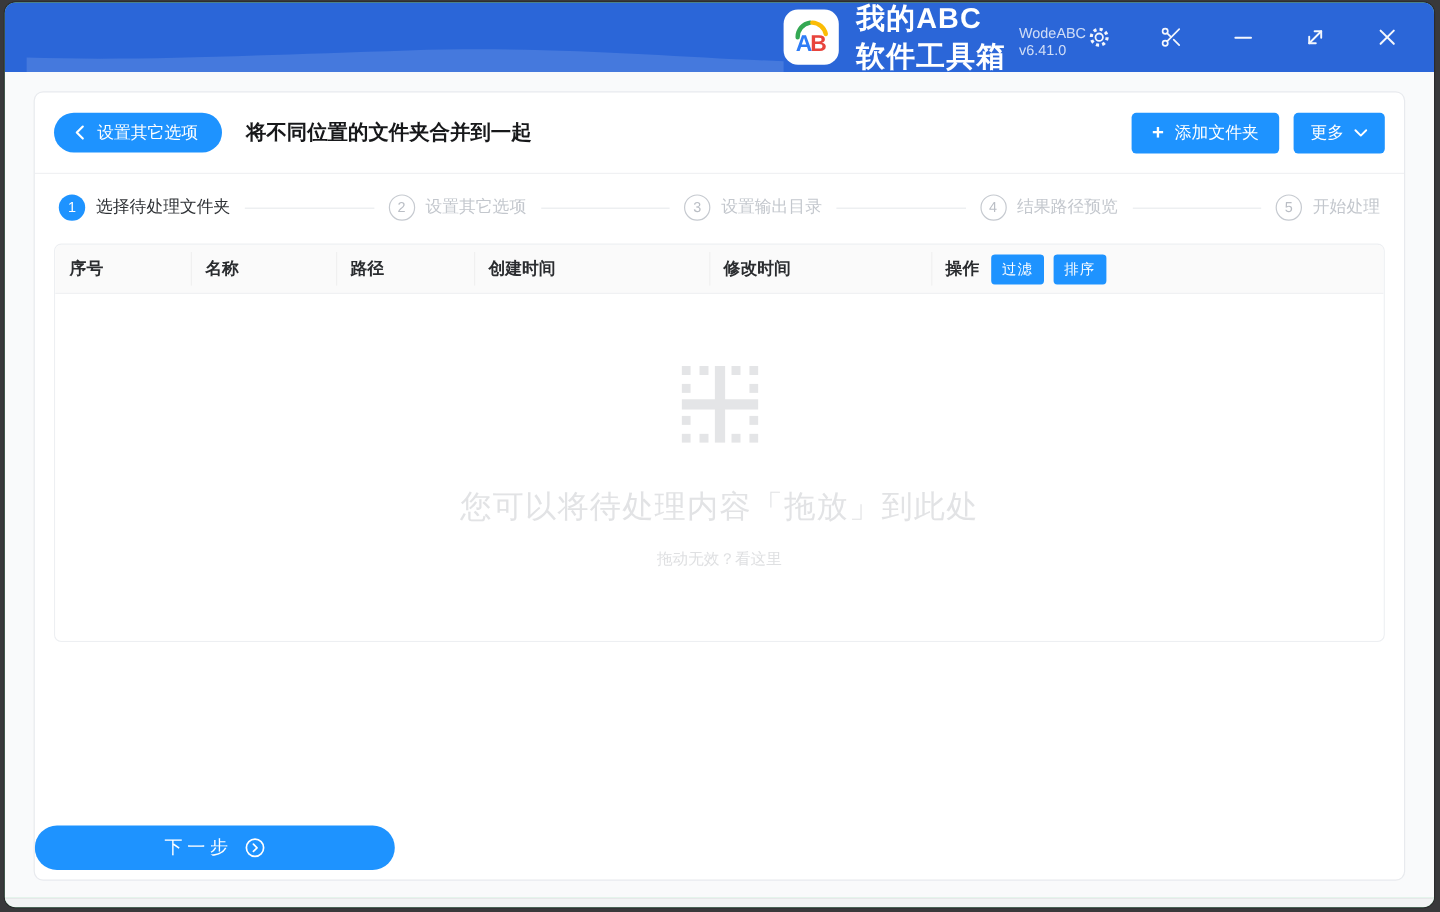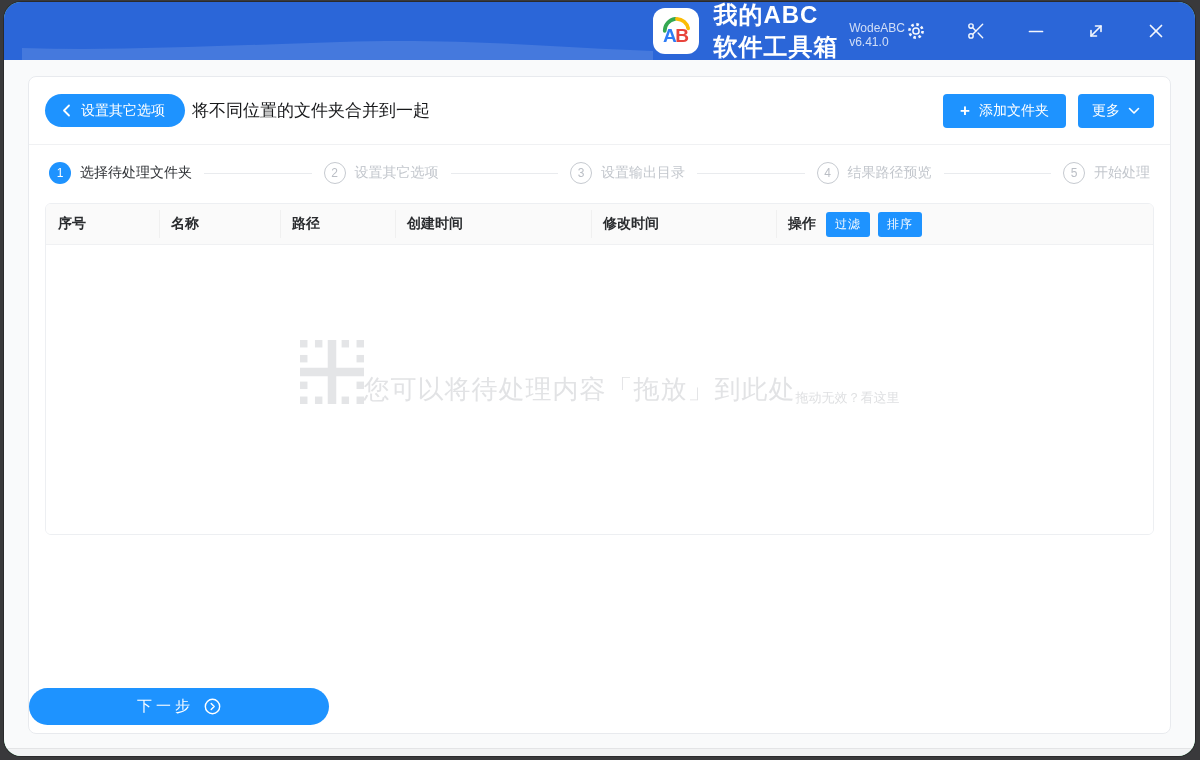--- a/index.html
+++ b/index.html
@@ -4,21 +4,21 @@
 <style>
   * { margin:0; padding:0; box-sizing:border-box; }
   html,body { width:1200px; height:760px; }
   body {
     background:#39393b;
     font-family:"Liberation Sans","DejaVu Sans",sans-serif;
     position:relative; overflow:hidden;
   }
   .window {
     position:absolute; left:4px; right:5px; top:2px; bottom:4px;
-    border-radius:17px; overflow:hidden; background:#86efac;
+    border-radius:9px; overflow:hidden; background:#86efac;
     display:flex; flex-direction:column;
     box-shadow:0 0 0 1px rgba(0,0,0,.25);
   }
   
   .titlebar {
     height:58px; flex:0 0 58px; position:relative;
     background:#2b66d8; display:flex; align-items:center;
     padding:0 18px; color:#fff;
   }
   .titlebar-wave { position:absolute; left:0; top:0; width:100%; height:100%; pointer-events:none; }
@@ -43,21 +43,21 @@
   }
   .card-header {
     height:68px; flex:0 0 68px; display:flex; align-items:center;
     padding:0 16px; border-bottom:1px solid #f0f1f3;
   }
   .btn { border:none; cursor:pointer; color:#fff; background:#1e93ff; font-family:inherit; }
   .back-btn {
     height:33px; border-radius:17px; padding:0 20px 0 16px;
     font-size:14px; display:flex; align-items:center; gap:9px;
   }
-  .page-title { font-size:17px; font-weight:normal; color:#17181a; margin-left:7px; }
+  .page-title { font-size:17px; font-weight:bold; color:#17181a; margin-left:20px; }
   .hd-spacer { flex:1; }
   .add-btn {
     height:34px; border-radius:4px; padding:0 17px; font-size:14px;
     display:flex; align-items:center; gap:9px;
   }
   .add-plus { font-size:17px; font-weight:bold; line-height:1; }
   .more-btn {
     height:34px; border-radius:4px; padding:8px 14px; font-size:14px;
     display:flex; align-items:center; gap:8px; margin-left:12px;
   }
@@ -85,21 +85,21 @@
   .thead {
     flex:0 0 41px; background:#fafafa; border-bottom:1px solid #f0f1f3;
     display:grid; grid-template-columns:113px 121px 115px 196px 185px 1fr;
     align-items:center;
   }
   .th { font-size:14px; font-weight:bold; color:#2a2c2f; padding-left:12px; position:relative; height:100%; display:flex; align-items:center; gap:10px; }
   .th + .th::before { content:""; position:absolute; left:0; top:6px; bottom:6px; width:1px; background:#f0f0f0; }
   .mini-btn { font-size:12px; border-radius:3px; padding:4px 9px; letter-spacing:1px; }
   .mini-btn + .mini-btn { margin-left:4px; }
 
-  .dropzone { flex:1; display:flex; flex-direction:row; align-items:center; justify-content:center; background:#fff; }
+  .dropzone { flex:1; display:flex; flex-direction:column; align-items:center; justify-content:center; background:#fff; }
   .drop-icon { margin-bottom:36px; }
   .drop-main { font-size:26px; color:#e2e3e5; letter-spacing:1px; }
   .drop-hint { font-size:13px; color:#dfe0e2; margin-top:17px; cursor:pointer; }
 
   .card-spacer { flex:1; }
   .card-footer { flex:0 0 45px; display:flex; align-items:flex-start; }
   .next-btn {
     width:300px; height:37px; border-radius:19px; font-size:15px;
     display:flex; align-items:center; justify-content:center; gap:10px; letter-spacing:4px;
   }

